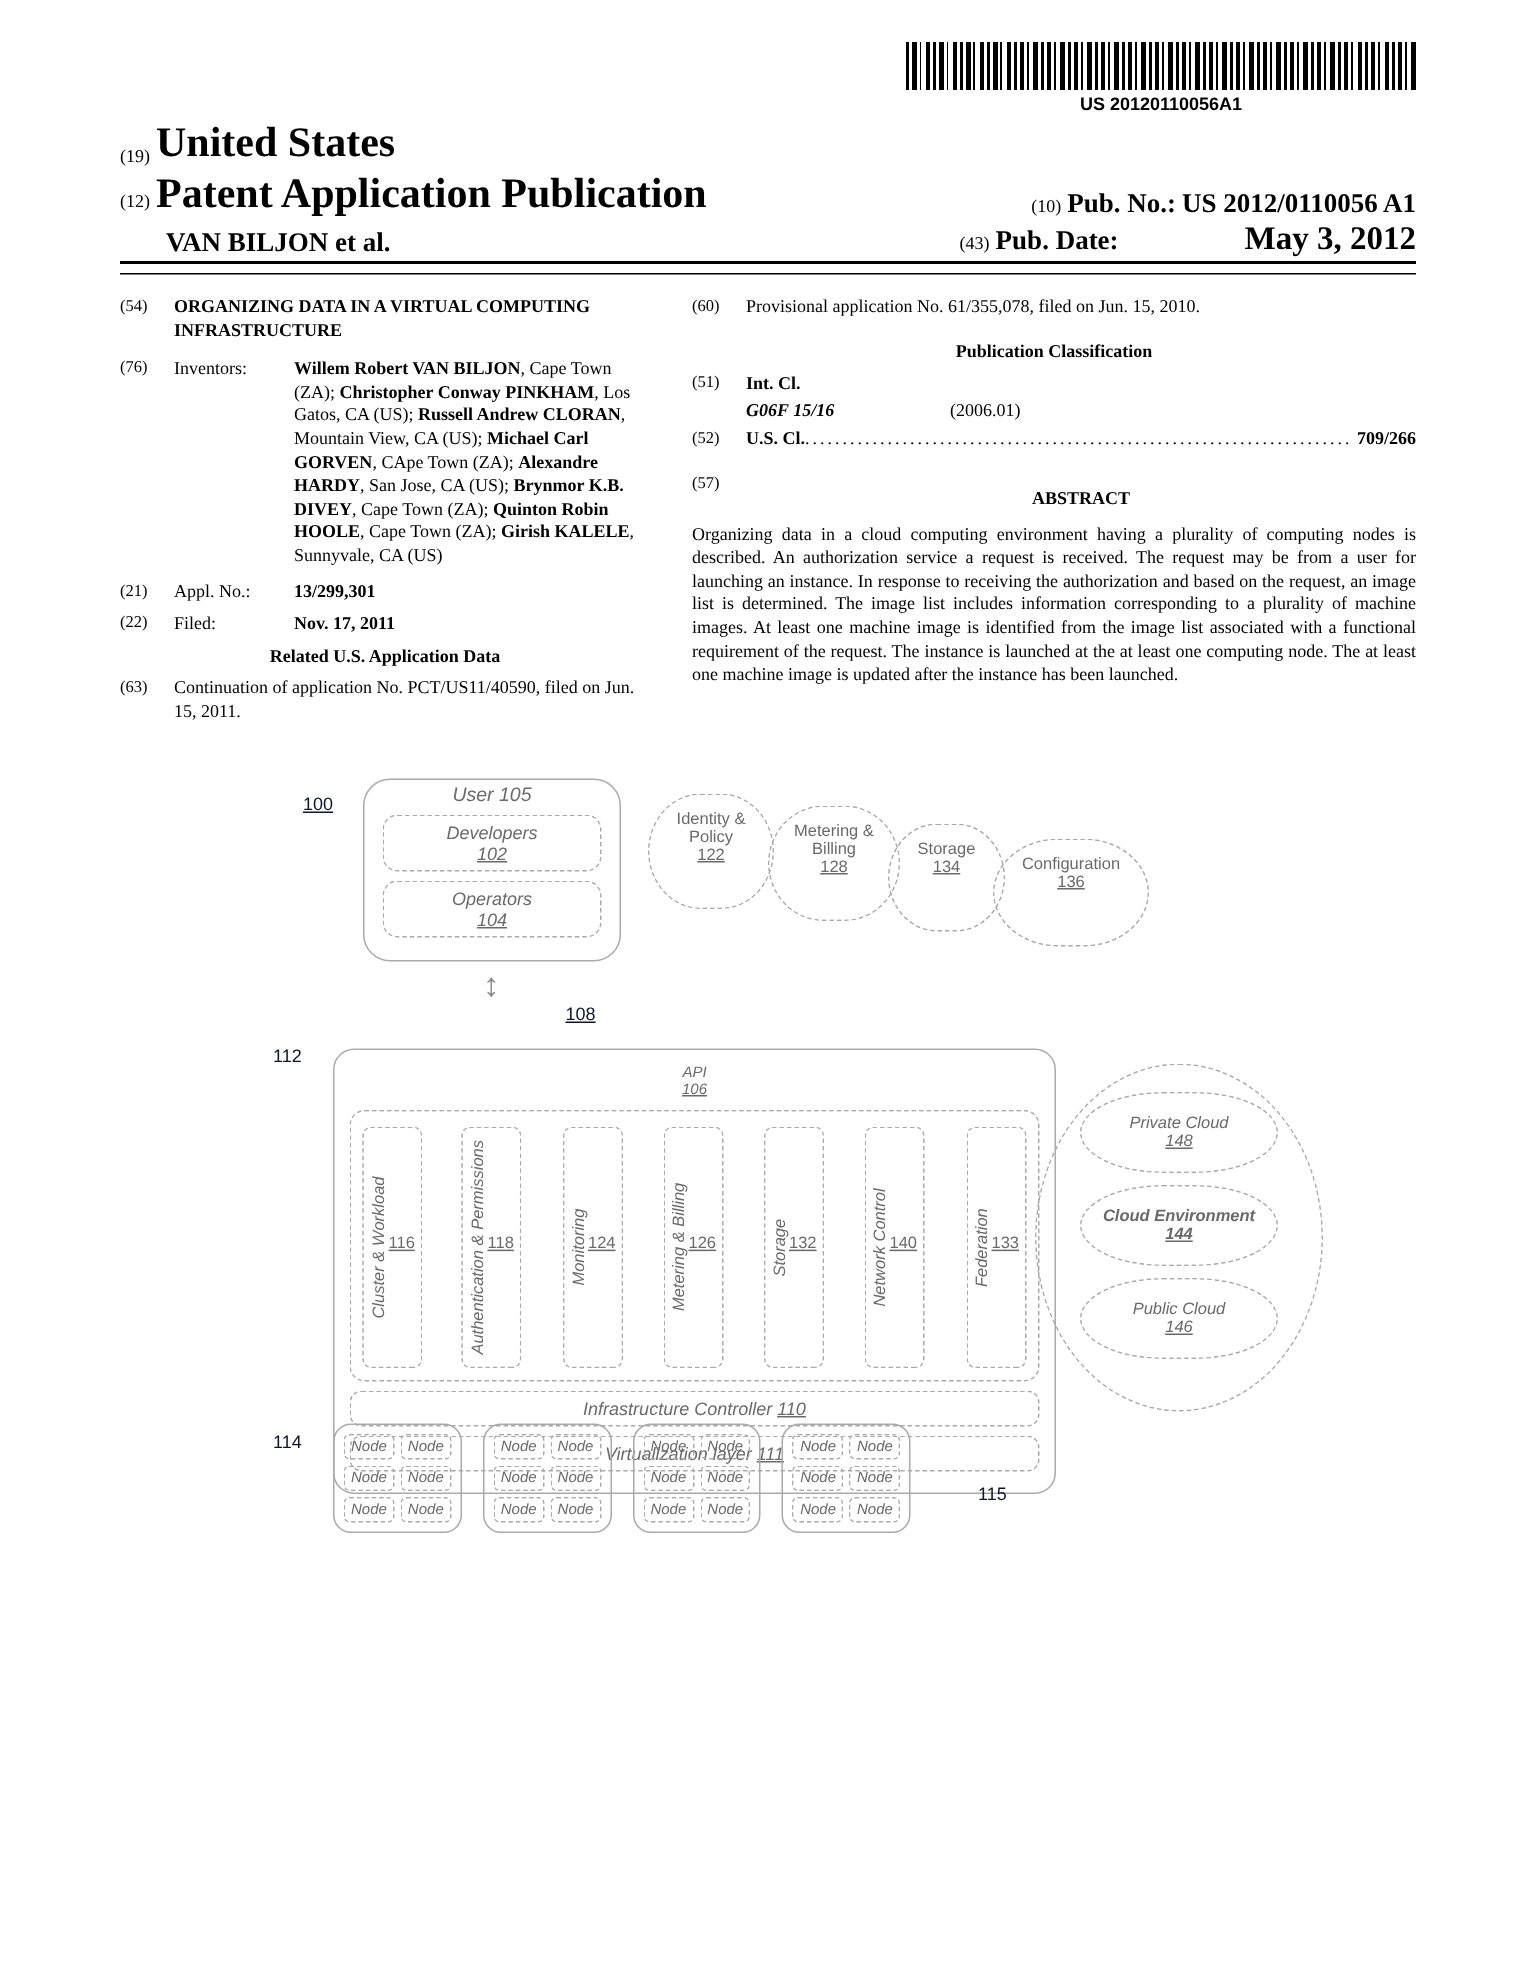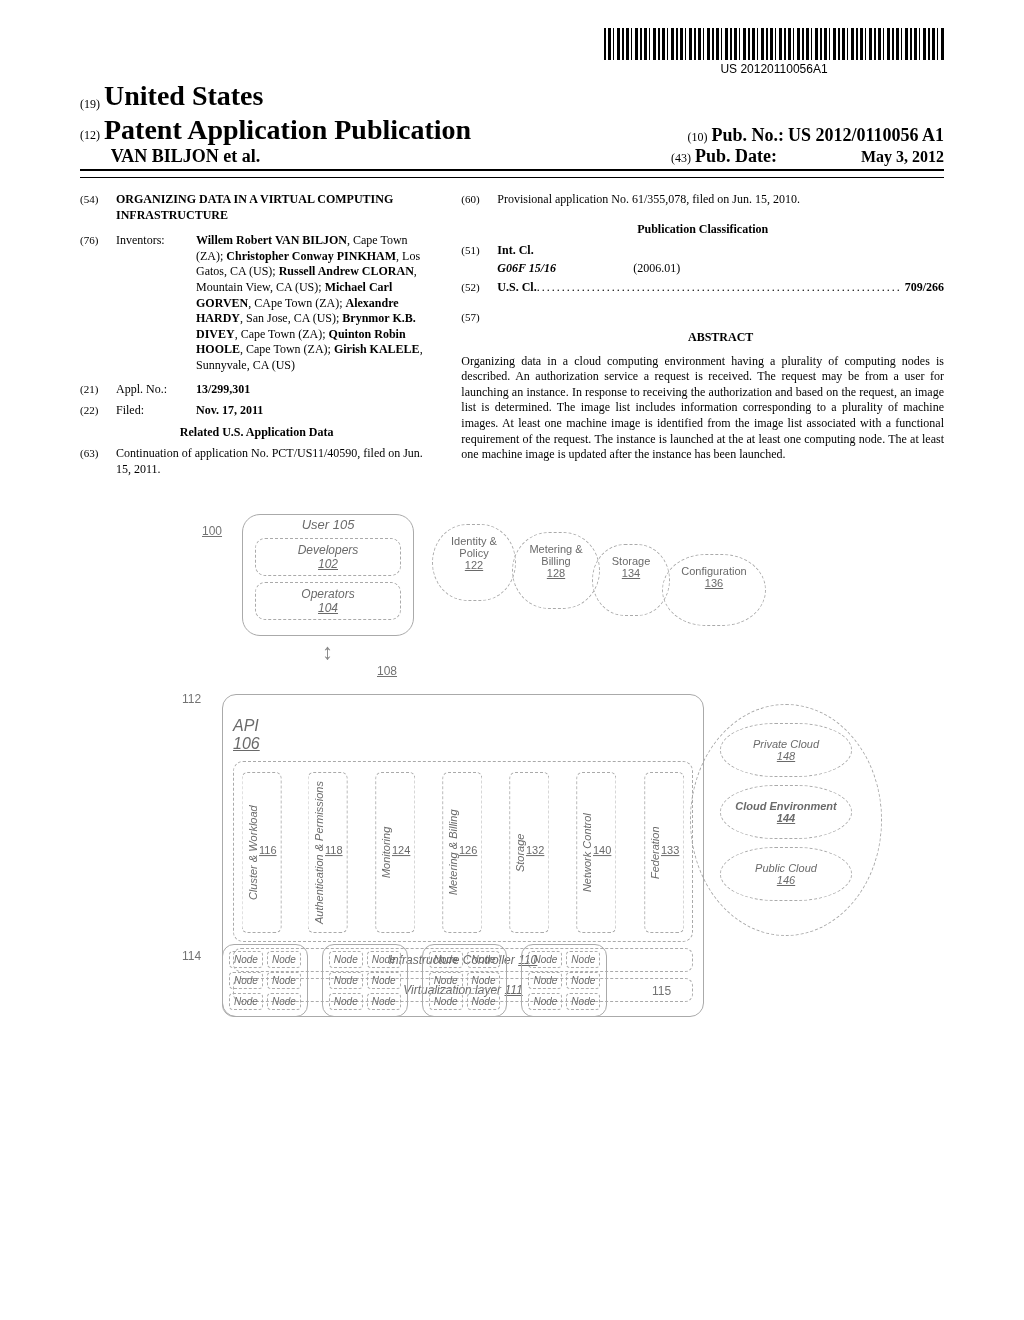--- a/index.html
+++ b/index.html
@@ -14,20 +14,21 @@
     width: 1024px;
     padding: 30px 80px 40px 80px;
     box-sizing: border-box;
     position: relative;
   }
   .barcode {
     position: absolute;
     top: 28px;
     right: 80px;
     text-align: center;
+    font-weight: bold;
   }
   .barcode-bars {
     width: 340px;
     height: 32px;
     background: repeating-linear-gradient(90deg, #000 0 2px, #fff 2px 4px, #000 4px 7px, #fff 7px 9px, #000 9px 10px, #fff 10px 13px, #000 13px 16px, #fff 16px 18px);
   }
   .barcode-text {
     font-size: 12px;
     margin-top: 2px;
     font-family: Arial, sans-serif;
@@ -43,73 +44,73 @@
   .line-country .val { font-size: 28px; font-weight: bold; }
   .header-row2 { display: flex; justify-content: space-between; align-items: flex-end; }
   .line-pub .tag { font-size: 12px; }
   .line-pub .val { font-size: 28px; font-weight: bold; }
   .line-pubno .tag { font-size: 12px; }
   .line-pubno .val { font-size: 18px; font-weight: bold; }
   .header-row3 { display: flex; justify-content: space-between; align-items: flex-end; text-align: right; }
   .line-authors .val { font-size: 18px; font-weight: bold; }
   .line-pubdate .tag { font-size: 12px; }
   .line-pubdate .val { font-size: 18px; font-weight: bold; }
-  .line-pubdate .date { font-size: 16px; font-weight: bold; margin-left: 80px; }
+  .line-pubdate .date { font-size: 22px; font-weight: bold; margin-left: 80px; }
 
   .body-cols {
     display: flex;
     gap: 28px;
     margin-top: 14px;
     font-size: 12px;
     line-height: 1.3;
   }
   .col { flex: 1 1 0; }
   .field-row { display: flex; margin-bottom: 6px; }
   .field-tag { width: 36px; flex: 0 0 36px; font-size: 11px; }
   .field-label { width: 80px; flex: 0 0 80px; }
   .field-val { flex: 1; }
   .section-title { text-align: center; font-weight: bold; margin: 6px 0; }
-  .abs-head { text-align: center; font-weight: bold; margin: 20px 0 6px 0; }
+  .abs-head { text-align: center; font-weight: bold; margin: 10px 0 6px 0; }
   .abs-text { text-align: justify; }
   .class-row { display: flex; margin: 2px 0; }
   .class-row .tag { width: 36px; flex: 0 0 36px; font-size: 11px; }
   .class-row .lbl { flex: 0 0 auto; }
   .class-row .dots { flex: 1; overflow: hidden; }
   .class-row .dots::after { content: " ............................................................................"; letter-spacing: 2px; }
   .class-row .rv { flex: 0 0 auto; font-weight: bold; padding-left: 6px; }
 
   
   .figure-wrap {
     margin: 30px auto 0 auto;
     width: 720px;
     position: relative;
     font-family: Arial, sans-serif;
     color: #6a6a6a;
   }
-  .fig-label { position: absolute; font-size: 12px; color: #737373; }
+  .fig-label { position: absolute; font-size: 12px; color: #0f172a; }
   .fig-num { text-decoration: underline; }
 
   .user-box {
     position: absolute; left: 90px; top: 0; width: 170px; height: 120px;
     border: 1px solid #aaa; border-radius: 18px;
   }
   .sub-box {
     border: 1px dashed #aaa; border-radius: 10px;
     text-align: center; font-size: 12px; font-style: italic;
     padding: 4px 0; margin: 6px 12px;
   }
   .cloud {
     position: absolute; border: 1px dashed #aaa; border-radius: 50% / 60%;
     text-align: center; font-size: 11px; padding: 10px 6px;
   }
   .api-box {
     position: absolute; left: 70px; top: 180px; width: 460px;
     border: 1px solid #aaa; border-radius: 14px; padding: 10px 10px 14px 10px;
   }
-  .api-title { font-style: italic; font-size: 16px; margin-top: 12px; }
+  .api-title { text-align: center; font-style: italic; font-size: 10px; }
   .controllers {
     margin-top: 8px; border: 1px dashed #aaa; border-radius: 10px; padding: 10px 8px 8px 8px;
     display: flex; gap: 6px; justify-content: space-between;
   }
   .ctrl {
     border: 1px dashed #aaa; border-radius: 6px;
     writing-mode: vertical-rl; transform: rotate(180deg);
     font-size: 11px; font-style: italic; padding: 8px 4px; text-align: center;
     display: flex; flex-direction: column; justify-content: space-between; align-items: center;
   }

